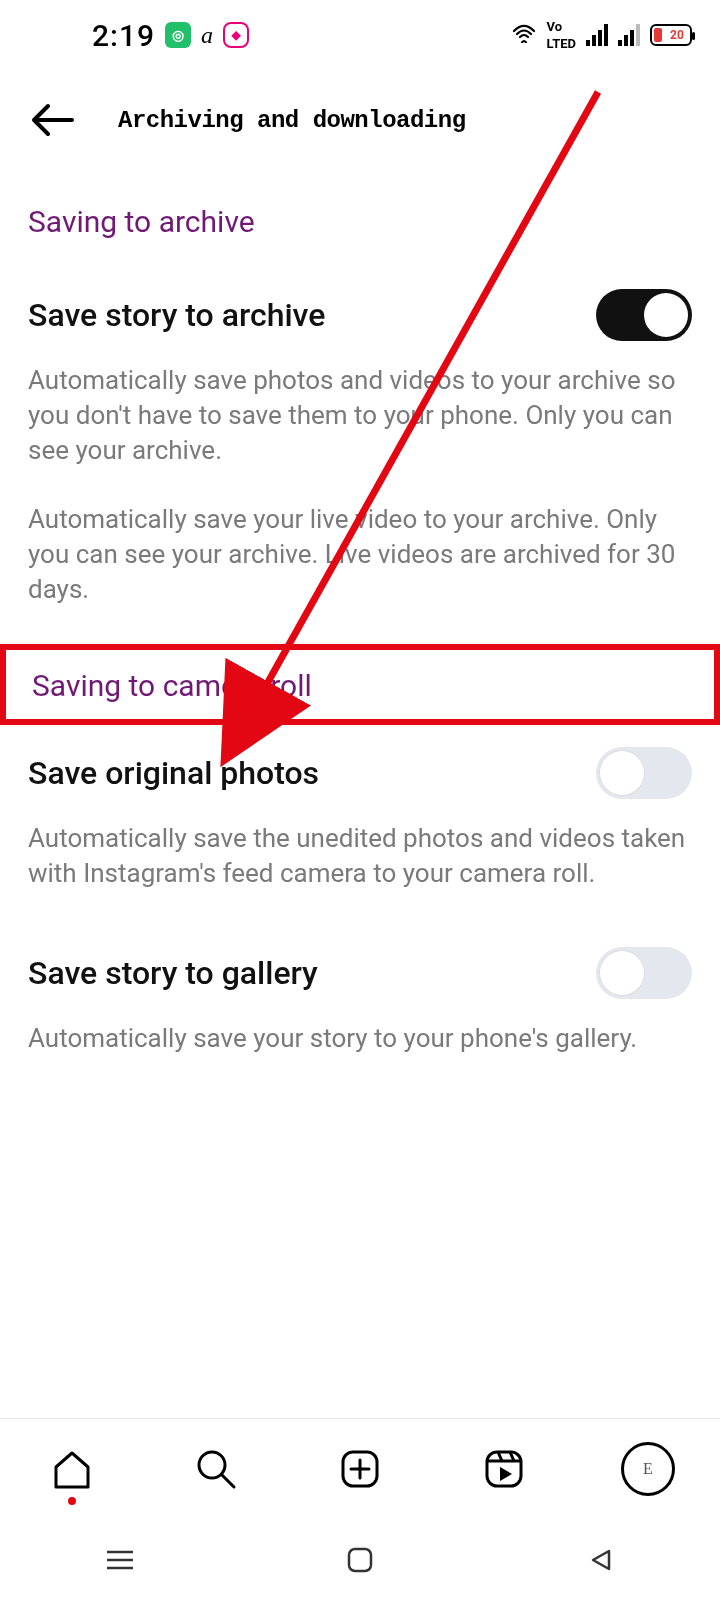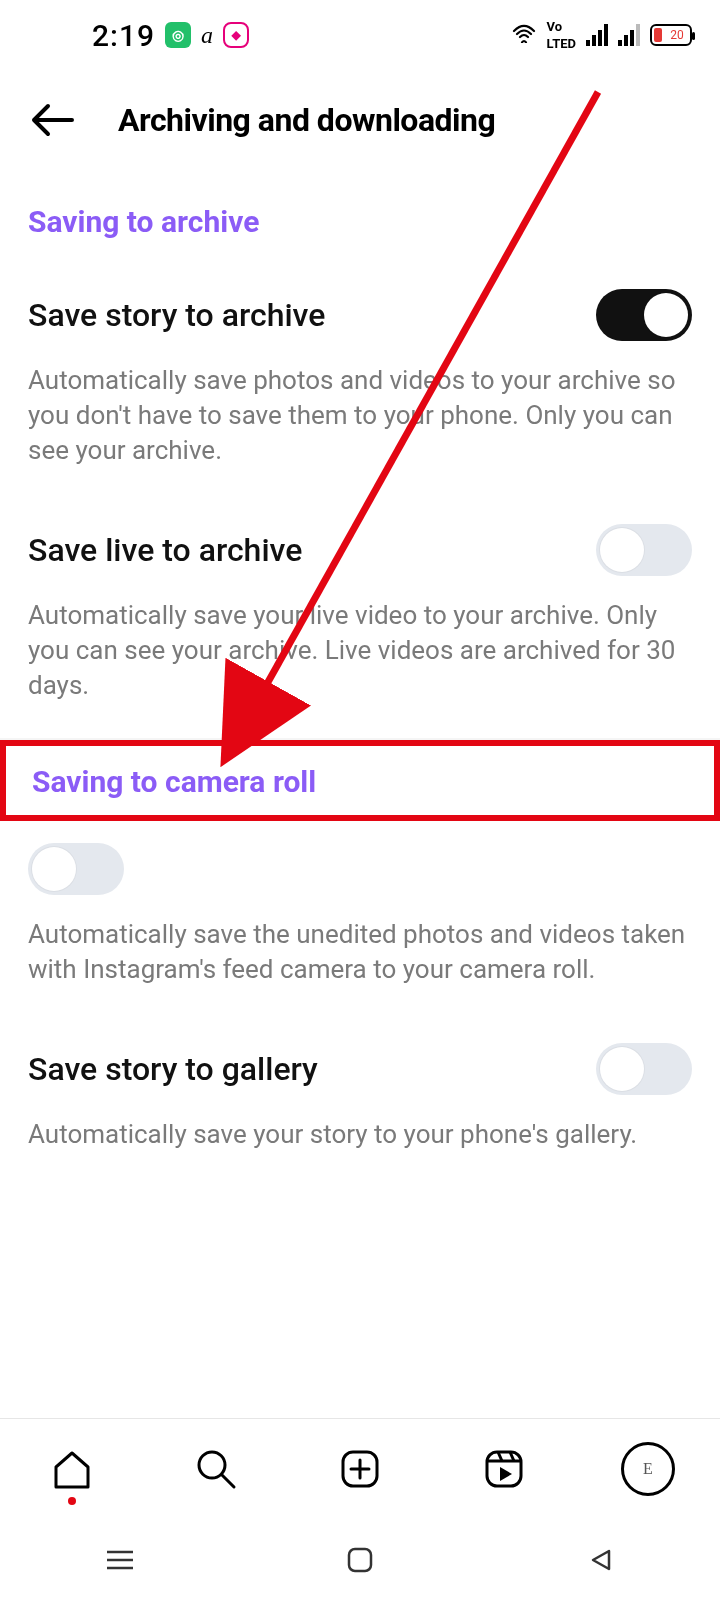--- a/index.html
+++ b/index.html
@@ -15,31 +15,31 @@
   .status-icon.pink { width: 26px; height: 26px; border:2px solid #e6007a; border-radius:8px; color:#e6007a; font-size:12px; font-weight:700; background:#fff;}
   .status-icon.squiggle { font-style: italic; font-family: cursive; font-size: 24px;}
   .volte { font-size: 13px; line-height: 17px; font-weight: 700; text-align:left; }
   .bars { display:inline-flex; align-items:flex-end; gap:2px; height:22px;}
   .bars span{ width:4px; background:#000;}
   .bars span:nth-child(1){height:6px}.bars span:nth-child(2){height:11px}.bars span:nth-child(3){height:16px}.bars span:nth-child(4){height:22px}
   .bars.dim span:nth-child(4){background:#bbb}
   .battery { width:42px; height:22px; border:2px solid #000; border-radius:6px; position:relative; display:flex; align-items:center;}
   .battery::after{content:""; position:absolute; right:-5px; top:6px; width:3px; height:8px; background:#000; border-radius:2px;}
   .battery .fill{ height:14px; margin-left:2px; background:#e53935; border-radius:2px; width:20%;}
-  .battery .num{ position:absolute; left:12px; right:0; text-align:center; font-size:12px; font-weight:400; color:#e53935;}
+  .battery .num{ position:absolute; left:12px; right:0; text-align:center; font-size:12px; font-weight:700; color:#e53935;}
   .wifi { font-size:24px; }
 
   
   .header { display:flex; align-items:center; padding: 30px 28px 40px 28px; }
   .back-btn { width:60px; display:flex; align-items:center; justify-content:flex-start; cursor:pointer; }
-  .header-title { flex:1; text-align:left; font-size:32px; font-weight:700; margin-left: 30px; letter-spacing: -0.5px;}
+  .header-title { flex:1; text-align:left; font-size:24px; font-weight:700; margin-left: 30px; letter-spacing: -0.5px; font-family: Liberation Mono, monospace;}
 
   
   .content { padding: 0 28px; }
-  .section-title { color:#8b5cf6; font-size:30px; font-weight:700; margin: 24px 0 28px 0; }
+  .section-title { color:#701a75; font-size:30px; font-weight:400; margin: 24px 0 28px 0; }
   .setting-row { display:flex; align-items:center; justify-content:space-between; padding: 22px 0 8px 0; gap: 36px;}
   .setting-label { font-size:32px; font-weight:500; color:#111; }
   .setting-desc { color:#7a7a7a; font-size:26px; line-height:1.35; margin: 14px 0 34px 0; }
 
   
   .toggle { width: 96px; height: 52px; border-radius: 30px; position: relative; cursor:pointer; flex-shrink:0;}
   .toggle .knob { width:44px; height:44px; border-radius:50%; background:#fff; position:absolute; top:4px; transition:left .2s; box-shadow: 0 0 0 1px rgba(0,0,0,.04);}
   .toggle.on { background:#111; }
   .toggle.on .knob { left:48px; }
   .toggle.off { background:#e4e8ee; }
@@ -114,35 +114,30 @@
   <div class="section-title">Saving to archive</div>
 
   <div class="setting-row">
     <div class="setting-label">Save story to archive</div>
     <div class="toggle on">
         <div class="knob"></div>
       </div>
   </div>
   <div class="setting-desc">Automatically save photos and videos to your archive so you don't have to save them to your phone. Only you can see your archive.</div>
 
-  <div class="setting-row">
-    <div class="setting-label">Save live to archive</div>
-    <div class="toggle off">
-        <div class="knob"></div>
-      </div>
-  </div>
   <div class="setting-desc">Automatically save your live video to your archive. Only you can see your archive. Live videos are archived for 30 days.</div>
 
   <div class="divider"></div>
 
   <div class="highlight-wrap">
     <div class="section-title">Saving to camera roll</div>
   </div>
 
   <div class="setting-row">
+    <div class="setting-label">Save original photos</div>
     <div class="toggle off">
         <div class="knob"></div>
       </div>
   </div>
   <div class="setting-desc">Automatically save the unedited photos and videos taken with Instagram's feed camera to your camera roll.</div>
 
   <div class="setting-row">
     <div class="setting-label">Save story to gallery</div>
     <div class="toggle off">
         <div class="knob"></div>

